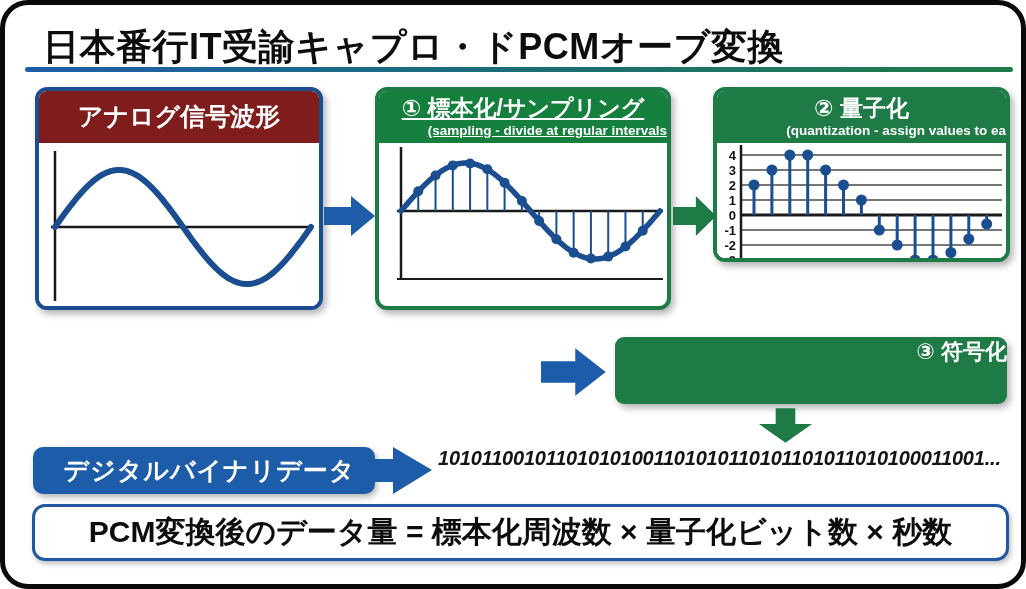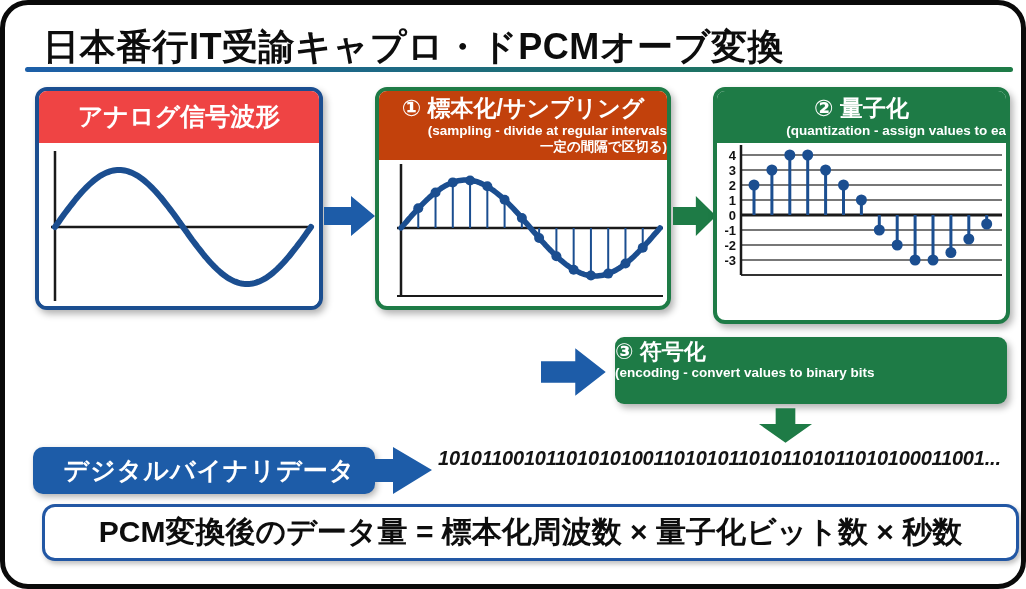--- a/index.html
+++ b/index.html
@@ -13,67 +13,66 @@
 
   .flowbox { border-radius:12px; background:#ffffff; box-shadow:3px 4px 7px rgba(0,0,0,0.3); overflow:hidden; }
   .flowbox .hdr { color:#ffffff; text-align:center; }
   .hdr .h1 { font-size:23px; font-weight:800; line-height:1.25; }
   .hdr .h2 { font-size:13.5px; font-weight:600; line-height:1.22; white-space:nowrap; overflow:hidden;text-align:right; }
   .body { background:#ffffff; }
 
   #box-analog { left:30px; top:82px; width:288px; height:223px; border:4px solid #1b4e90; }
   #box-analog .hdr { padding:9px 0 10px; font-size:25px; font-weight:800; }
   #box-sampling { left:370px; top:82px; width:296px; height:223px; border:4px solid #1e7b46; }
-  #box-quant    { left:708px; top:82px; width:297px; height:237px; border:4px solid #1e7b46; }
+  #box-quant    { left:708px; top:82px; width:297px; height:175px; border:4px solid #1e7b46; }
   #box-sampling .hdr, #box-quant .hdr { padding:3px 0 4px; }
 
   #box-encoding { left:610px; top:332px; width:392px; height:67px; border-radius:9px;
-                  color:#fff; text-align:left; box-shadow:3px 4px 7px rgba(0,0,0,0.3); padding-top:2px; }
+                  color:#fff; text-align:right; box-shadow:3px 4px 7px rgba(0,0,0,0.3); padding-top:2px; }
   #box-encoding .h1 { font-size:22px; font-weight:800; line-height:1.2; }
   #box-encoding .h2 { font-size:13.5px; font-weight:600; line-height:1.22; }
 
   #binlabel { left:28px; top:442px; width:342px; height:47px; border-radius:10px;
               display:flex; align-items:center; justify-content:center;
               color:#fff; font-size:25px; font-weight:800; letter-spacing:1px; box-shadow:2px 3px 6px rgba(0,0,0,0.3);padding-left:11px; }
   #binarrow { left:366px; top:436px; }
   #binary { left:433px; top:442px; width:575px; font-size:20px; font-weight:700; color:#141414; letter-spacing:-0.2px; white-space:nowrap;font-style:italic; }
 
   #formula { left:27px; top:499px; width:977px; height:57px; border:3px solid #2257a4; border-radius:13px;
              background:#fff; display:flex; align-items:center; justify-content:center;
-             font-size:30px; font-weight:900; color:#0d0d0d; box-shadow:2px 3px 5px rgba(0,0,0,0.25);margin-left:10px; }
+             font-size:30px; font-weight:900; color:#0d0d0d; box-shadow:2px 3px 5px rgba(0,0,0,0.25); }
   svg { display:block; }
 </style>
 </head>
 <body>
 
 <div id="frame">
 
   <div id="title" class="abs">日本番行IT受諭キャプロ・ドPCMオーブ変換</div>
   <div id="divider" class="abs" style="background: linear-gradient(90deg, rgb(29, 95, 168), rgb(30, 123, 70));"></div>
 
   <div id="box-analog" class="abs flowbox">
-    <div class="hdr" style="background: #ef4444;">アナログ信号波形</div>
+    <div class="hdr" style="background: #7f1d1d;">アナログ信号波形</div>
     <div class="body" id="chart-analog">
         <svg width="280" height="164" viewBox="0 0 280 164">
           <line x1="16" y1="8" x2="16" y2="158" stroke="#1a1a1a" stroke-width="2.5"></line>
           <line x1="12" y1="84" x2="272" y2="84" stroke="#1a1a1a" stroke-width="2.5"></line>
           <path d="M16.0,84.0L17.8,81.4L19.7,78.9L21.5,76.3L23.3,73.8L25.1,71.3L27.0,68.8L28.8,66.4L30.6,64.0L32.5,61.6L34.3,59.3L36.1,57.0L37.9,54.8L39.8,52.6L41.6,50.5L43.4,48.5L45.3,46.5L47.1,44.6L48.9,42.8L50.7,41.1L52.6,39.4L54.4,37.9L56.2,36.4L58.1,35.1L59.9,33.8L61.7,32.6L63.5,31.6L65.4,30.6L67.2,29.8L69.0,29.1L70.9,28.4L72.7,27.9L74.5,27.5L76.3,27.2L78.2,27.1L80.0,27.0L81.8,27.1L83.7,27.2L85.5,27.5L87.3,27.9L89.1,28.4L91.0,29.1L92.8,29.8L94.6,30.6L96.5,31.6L98.3,32.6L100.1,33.8L101.9,35.1L103.8,36.4L105.6,37.9L107.4,39.4L109.3,41.1L111.1,42.8L112.9,44.6L114.7,46.5L116.6,48.5L118.4,50.5L120.2,52.6L122.1,54.8L123.9,57.0L125.7,59.3L127.5,61.6L129.4,64.0L131.2,66.4L133.0,68.8L134.9,71.3L136.7,73.8L138.5,76.3L140.3,78.9L142.2,81.4L144.0,84.0L145.8,86.6L147.7,89.1L149.5,91.7L151.3,94.2L153.1,96.7L155.0,99.2L156.8,101.6L158.6,104.0L160.5,106.4L162.3,108.7L164.1,111.0L165.9,113.2L167.8,115.4L169.6,117.5L171.4,119.5L173.3,121.5L175.1,123.4L176.9,125.2L178.7,126.9L180.6,128.6L182.4,130.1L184.2,131.6L186.1,132.9L187.9,134.2L189.7,135.4L191.5,136.4L193.4,137.4L195.2,138.2L197.0,138.9L198.9,139.6L200.7,140.1L202.5,140.5L204.3,140.8L206.2,140.9L208.0,141.0L209.8,140.9L211.7,140.8L213.5,140.5L215.3,140.1L217.1,139.6L219.0,138.9L220.8,138.2L222.6,137.4L224.5,136.4L226.3,135.4L228.1,134.2L229.9,132.9L231.8,131.6L233.6,130.1L235.4,128.6L237.3,126.9L239.1,125.2L240.9,123.4L242.7,121.5L244.6,119.5L246.4,117.5L248.2,115.4L250.1,113.2L251.9,111.0L253.7,108.7L255.5,106.4L257.4,104.0L259.2,101.6L261.0,99.2L262.9,96.7L264.7,94.2L266.5,91.7L268.3,89.1L270.2,86.6L272.0,84.0" fill="none" stroke="#1b4e90" stroke-width="6" stroke-linecap="round"></path>
         </svg>
       </div>
   </div>
 
   <svg class="abs" style="left:319px;top:190px" width="52" height="42" viewBox="0 0 52 42">
     <polygon points="0,12 27,12 27,1 51,21 27,41 27,30 0,30" fill="#1d5ca8"></polygon>
   </svg>
 
   <div id="box-sampling" class="abs flowbox">
-    <div class="hdr" style="background: #c2410c;">
+    <div class="hdr" style="background: #15803d; text-decoration: underline;">
       <div class="h1">① 標本化/サンプリング</div>
       <div class="h2">(sampling - divide at regular intervals</div>
-      <div class="h2">一定の間隔で区切る)</div>
     </div>
     <div class="body" id="chart-sampled">
         <svg width="288" height="141" viewBox="0 0 288 141">
           <line x1="22" y1="4" x2="22" y2="136" stroke="#1a1a1a" stroke-width="2.5"></line>
           <line x1="18" y1="68" x2="284" y2="68" stroke="#1a1a1a" stroke-width="2.5"></line>
           <line x1="18" y1="136" x2="284" y2="136" stroke="#1a1a1a" stroke-width="2"></line>
           <line x1="39.266666666666666" y1="68" x2="39.266666666666666" y2="48.32" stroke="#1b4e90" stroke-width="2"></line>
           <line x1="56.53333333333333" y1="68" x2="56.53333333333333" y2="32.480000000000004" stroke="#1b4e90" stroke-width="2"></line>
           <line x1="73.8" y1="68" x2="73.8" y2="22.400000000000006" stroke="#1b4e90" stroke-width="2"></line>
           <line x1="91.06666666666666" y1="68" x2="91.06666666666666" y2="20.480000000000004" stroke="#1b4e90" stroke-width="2"></line>
@@ -166,21 +165,20 @@
         </svg>
       </div>
   </div>
 
   <svg class="abs" style="left:536px;top:342px" width="66" height="50" viewBox="0 0 52 42" preserveAspectRatio="none">
     <polygon points="0,12 27,12 27,1 51,21 27,41 27,30 0,30" fill="#1d5ca8"></polygon>
   </svg>
 
   <div id="box-encoding" class="abs" style="background: rgb(30, 123, 70);">
     <div class="h1">③ 符号化</div>
-    <div class="h2">(encoding - convert values to binary bits</div>
   </div>
 
   <svg class="abs" style="left:753px;top:403px" width="55" height="36" viewBox="0 0 56 36">
     <polygon points="18,0 38,0 38,16 55,16 28,35 1,16 18,16" fill="#1e7b46"></polygon>
   </svg>
 
   <div id="binlabel" class="abs" style="background: rgb(29, 92, 168);">デジタルバイナリデータ</div>
   <svg id="binarrow" class="abs" width="64" height="59" viewBox="0 0 64 59">
     <polygon points="0,18 22,18 22,6 61,29 22,53 22,41 0,41" fill="#1d5ca8"></polygon>
   </svg>

